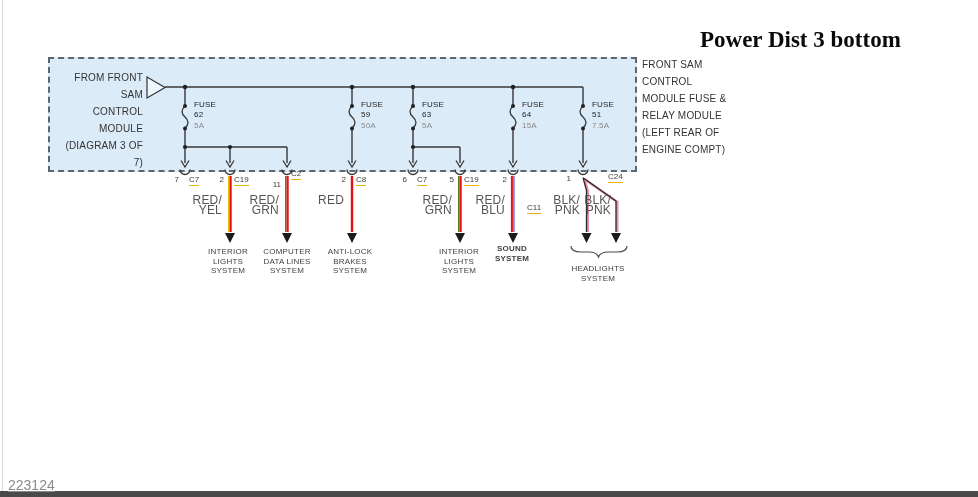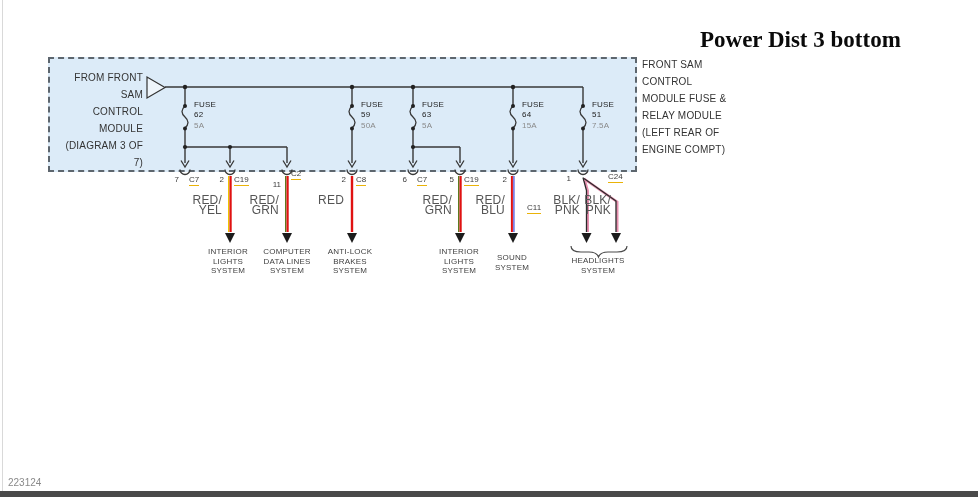--- a/index.html
+++ b/index.html
@@ -4,21 +4,21 @@
 <style>
   html,body{margin:0;padding:0;background:#fff;}
   .page{position:relative;width:978px;height:497px;background:#ffffff;overflow:hidden;
         font-family:"Liberation Sans",sans-serif;}
   .abs{position:absolute;}
   .pre{white-space:pre-line;}
   .page-title{left:700px;top:27px;width:256px;
               font-family:"Liberation Serif",serif;font-weight:bold;font-size:23px;color:#0a0a0a;}
   .left-edge{left:2px;top:0;width:1px;height:491px;background:#d9d9d9;}
   .bottom-bar{left:0;top:491px;width:978px;height:6px;background:#4a4a4a;}
-  .footer-id{left:8px;top:477px;font-size:10px;color:#8a8a8a;}
+  .footer-id{left:8px;top:477px;font-size:14px;color:#8a8a8a;text-decoration:underline;}
   .module-box{left:48px;top:57px;width:589px;height:115px;box-sizing:border-box;
               background:#dcebf8;border:2px dashed #5d666e;}
   .small{font-size:10px;line-height:17px;color:#333;letter-spacing:0.2px;}
   .source-label{left:56px;top:69px;width:87px;text-align:right;}
   .module-note{left:642px;top:56px;width:96px;text-align:left;}
   .arrow-letter{left:149px;top:81px;font-size:8px;color:#333;}
   .fuse-label span{display:block;font-size:8px;line-height:10.3px;color:#222;letter-spacing:0.2px;}
   .fuse-label .rating{color:#8a8a8a;}
   .pin{width:26px;text-align:right;font-size:8px;color:#3c3c3c;}
   .cname{font-size:8px;color:#3c3c3c;border-bottom:1px solid #eab308;padding-bottom:0.5px;}
@@ -193,18 +193,18 @@
 SYSTEM</div>
   <div class="abs system-label pre" style="left:251px;top:247px;width:72px;">COMPUTER
 DATA LINES
 SYSTEM</div>
   <div class="abs system-label pre" style="left:316px;top:247px;width:68px;">ANTI-LOCK
 BRAKES
 SYSTEM</div>
   <div class="abs system-label pre" style="left:425px;top:247px;width:68px;">INTERIOR
 LIGHTS
 SYSTEM</div>
-  <div class="abs system-label pre" style="left:478px;top:253px;width:68px;">SOUND
-SYSTEM</div>
-  <div class="abs system-label pre" style="left:562px;top:256px;width:72px;">HEADLIGHTS
+  <div class="abs system-label pre" style="left:478px;top:244px;width:68px;font-weight:bold;">SOUND
+SYSTEM</div>
+  <div class="abs system-label pre" style="left:562px;top:264px;width:72px;">HEADLIGHTS
 SYSTEM</div>
 
 </div>
 
 </body></html>

